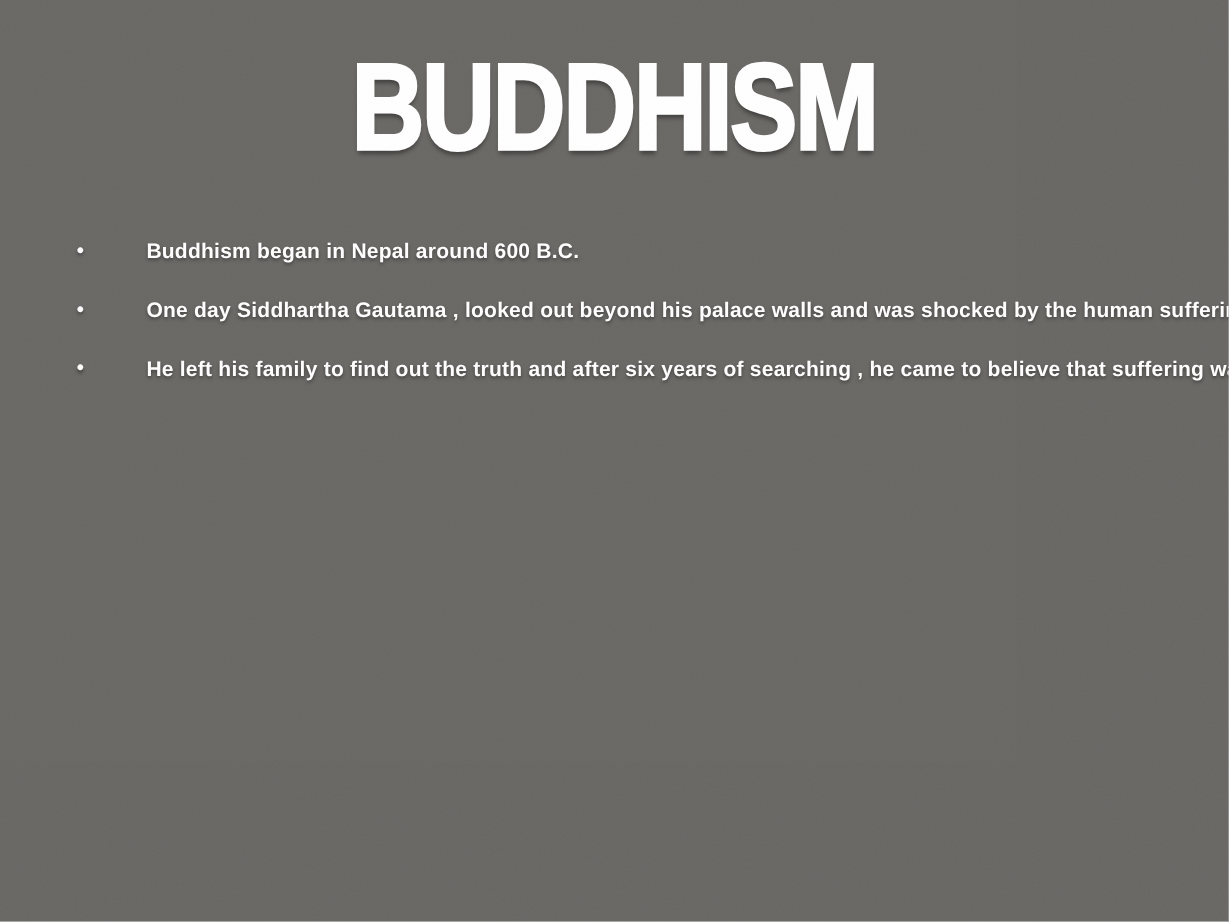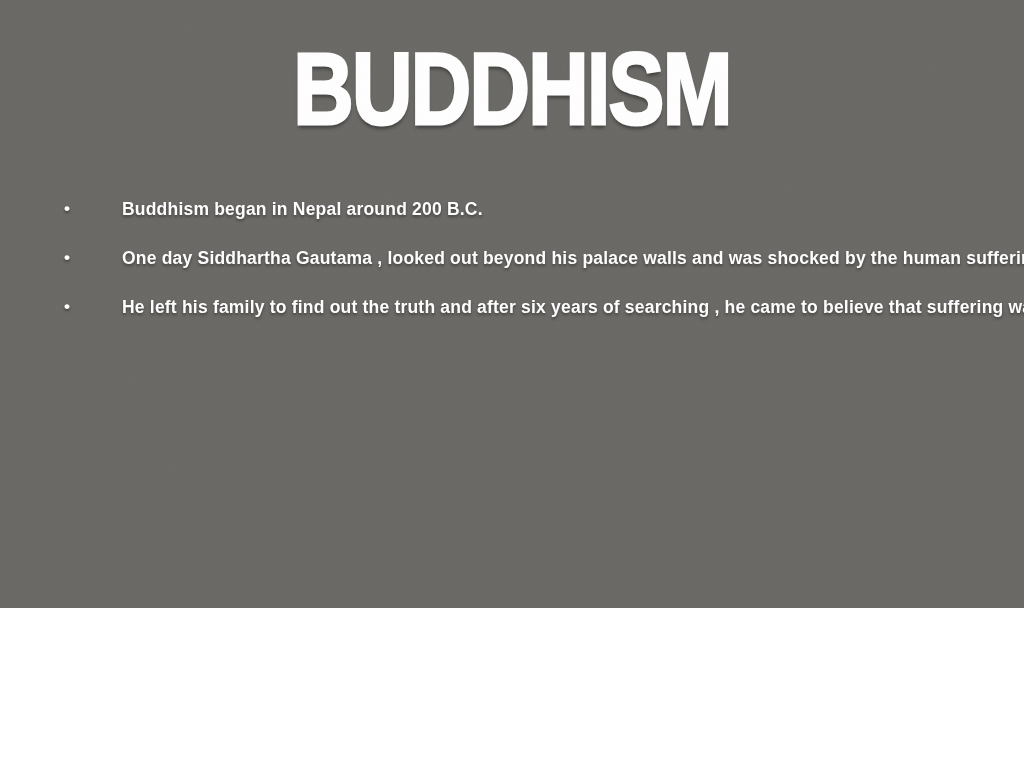--- a/index.html
+++ b/index.html
@@ -8,21 +8,21 @@
   }
   body {
     width: 1024px;
     height: 768px;
     overflow: hidden;
     font-family: "Liberation Sans", sans-serif;
   }
   .slide {
     position: relative;
     width: 1024px;
-    height: 608px;
+    height: 768px;
     background: #6a6865;
     overflow: hidden;
   }
   .noise {
     position: absolute;
     inset: 0;
     pointer-events: none;
   }
   .slide-title {
     position: absolute;
@@ -74,21 +74,21 @@
 </style>
 </head>
 <body>
 
 <div class="slide">
   <h1 class="slide-title">BUDDHISM</h1>
 
   <ul class="bullet-list">
     <li class="bullet-item">
       <span class="bullet-dot">•</span>
-      <span class="bullet-text">Buddhism began in Nepal around 200 B.C.</span>
+      <span class="bullet-text">Buddhism began in Nepal around 600 B.C.</span>
     </li>
     <li class="bullet-item">
       <span class="bullet-dot">•</span>
       <span class="bullet-text">One day Siddhartha Gautama , looked out beyond his palace walls and was shocked by the human suffering h…</span>
     </li>
     <li class="bullet-item">
       <span class="bullet-dot">•</span>
       <span class="bullet-text">He left his family to find out the truth and after six years of searching , he came to believe that suffering was cau…</span>
     </li>
   </ul>

